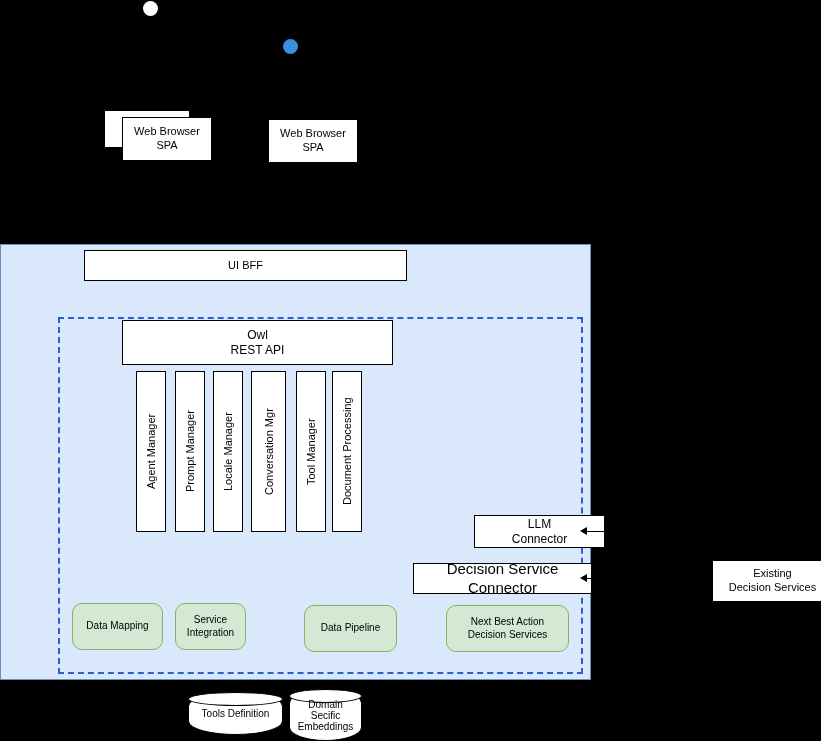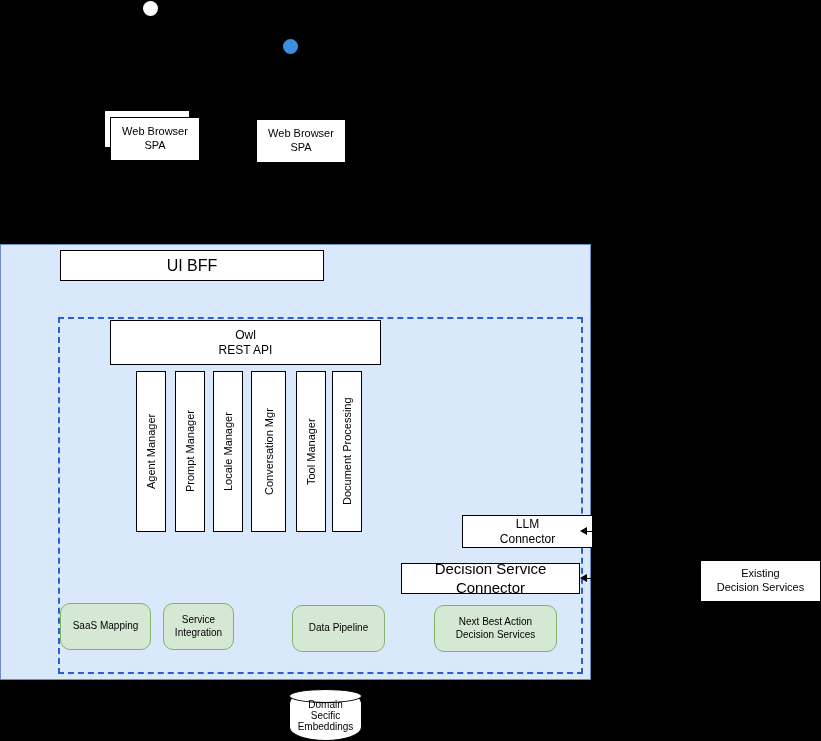--- a/index.html
+++ b/index.html
@@ -26,20 +26,21 @@
     display: flex;
     align-items: center;
     justify-content: center;
     text-align: center;
     background: #ffffff;
     border: 1px solid #000000;
     color: #000000;
     font-size: 11px;
     line-height: 1.25;
     white-space: pre-line;
+    margin-left: 12px;
   }
 
   .platform {
     background: #dae8fc;
     border: 1px solid #6c8ebf;
   }
 
   .dashed-region {
     background: transparent;
     border: 2px dashed #2a5fd6;
@@ -122,51 +123,54 @@
 
   <div class="abs dashed-region" style="left:58px; top:317px; width:525px; height:357px;"></div>
 
   <div class="abs stacked-behind" style="left:104px; top:110px; width:86px; height:38px;"></div>
   <div class="abs box" style="left:110px; top:117px; width:90px; height:44px;">Web Browser
 SPA</div>
 
   <div class="abs box" style="left:256px; top:119px; width:90px; height:44px;">Web Browser
 SPA</div>
 
-  <div class="abs box" style="left:60px; top:250px; width:264px; height:31px; font-size:16px;">UI BFF</div>
+  <div class="abs box" style="left:72px; top:250px; width:323px; height:31px; font-size:11px;">UI BFF</div>
 
   <div class="abs box" style="left:110px; top:320px; width:271px; height:45px; font-size:12px;">Owl
 REST API</div>
 
   <div class="abs vbox" style="left:136px; top:371px; width:30px; height:161px;">Agent Manager</div>
   <div class="abs vbox" style="left:175px; top:371px; width:30px; height:161px;">Prompt Manager</div>
   <div class="abs vbox" style="left:213px; top:371px; width:30px; height:161px;">Locale Manager</div>
   <div class="abs vbox" style="left:251px; top:371px; width:35px; height:161px;">Conversation Mgr</div>
   <div class="abs vbox" style="left:296px; top:371px; width:30px; height:161px;">Tool Manager</div>
   <div class="abs vbox" style="left:332px; top:371px; width:30px; height:161px;">Document Processing</div>
 
   <div class="abs box" style="left:462px; top:515px; width:131px; height:33px; font-size:12px;">LLM
 Connector</div>
   <div class="abs box" style="left:401px; top:563px; width:179px; height:31px; font-size:15px;">Decision Service Connector</div>
 
-  <div class="abs box green" style="left:60px; top:603px; width:91px; height:47px;">SaaS Mapping</div>
+  <div class="abs box green" style="left:60px; top:603px; width:91px; height:47px;">Data Mapping</div>
   <div class="abs box green" style="left:163px; top:603px; width:71px; height:47px;">Service
 Integration</div>
   <div class="abs box green" style="left:292px; top:605px; width:93px; height:47px;">Data Pipeline</div>
   <div class="abs box green" style="left:434px; top:605px; width:123px; height:47px;">Next Best Action
 Decision Services</div>
 
   <div class="abs box" style="left:700px; top:560px; width:121px; height:42px;">Existing
 Decision Services</div>
 
   <div class="abs arrow-line" style="left:583px; top:531px; width:116px;"></div>
   <div class="abs arrow-head" style="left:580px; top:527px;"></div>
 
   <div class="abs arrow-line" style="left:583px; top:578px; width:116px;"></div>
   <div class="abs arrow-head" style="left:580px; top:574px;"></div>
 
+  <div class="cyl" style="left:188px; top:692px; width:95px; height:43px;">
+    <span>Tools Definition</span>
+  </div>
   <div class="cyl" style="left:289px; top:689px; width:73px; height:52px;">
     <span>Domain
 Secific
 Embeddings</span>
   </div>
 
 </div>
 
 </body></html>

